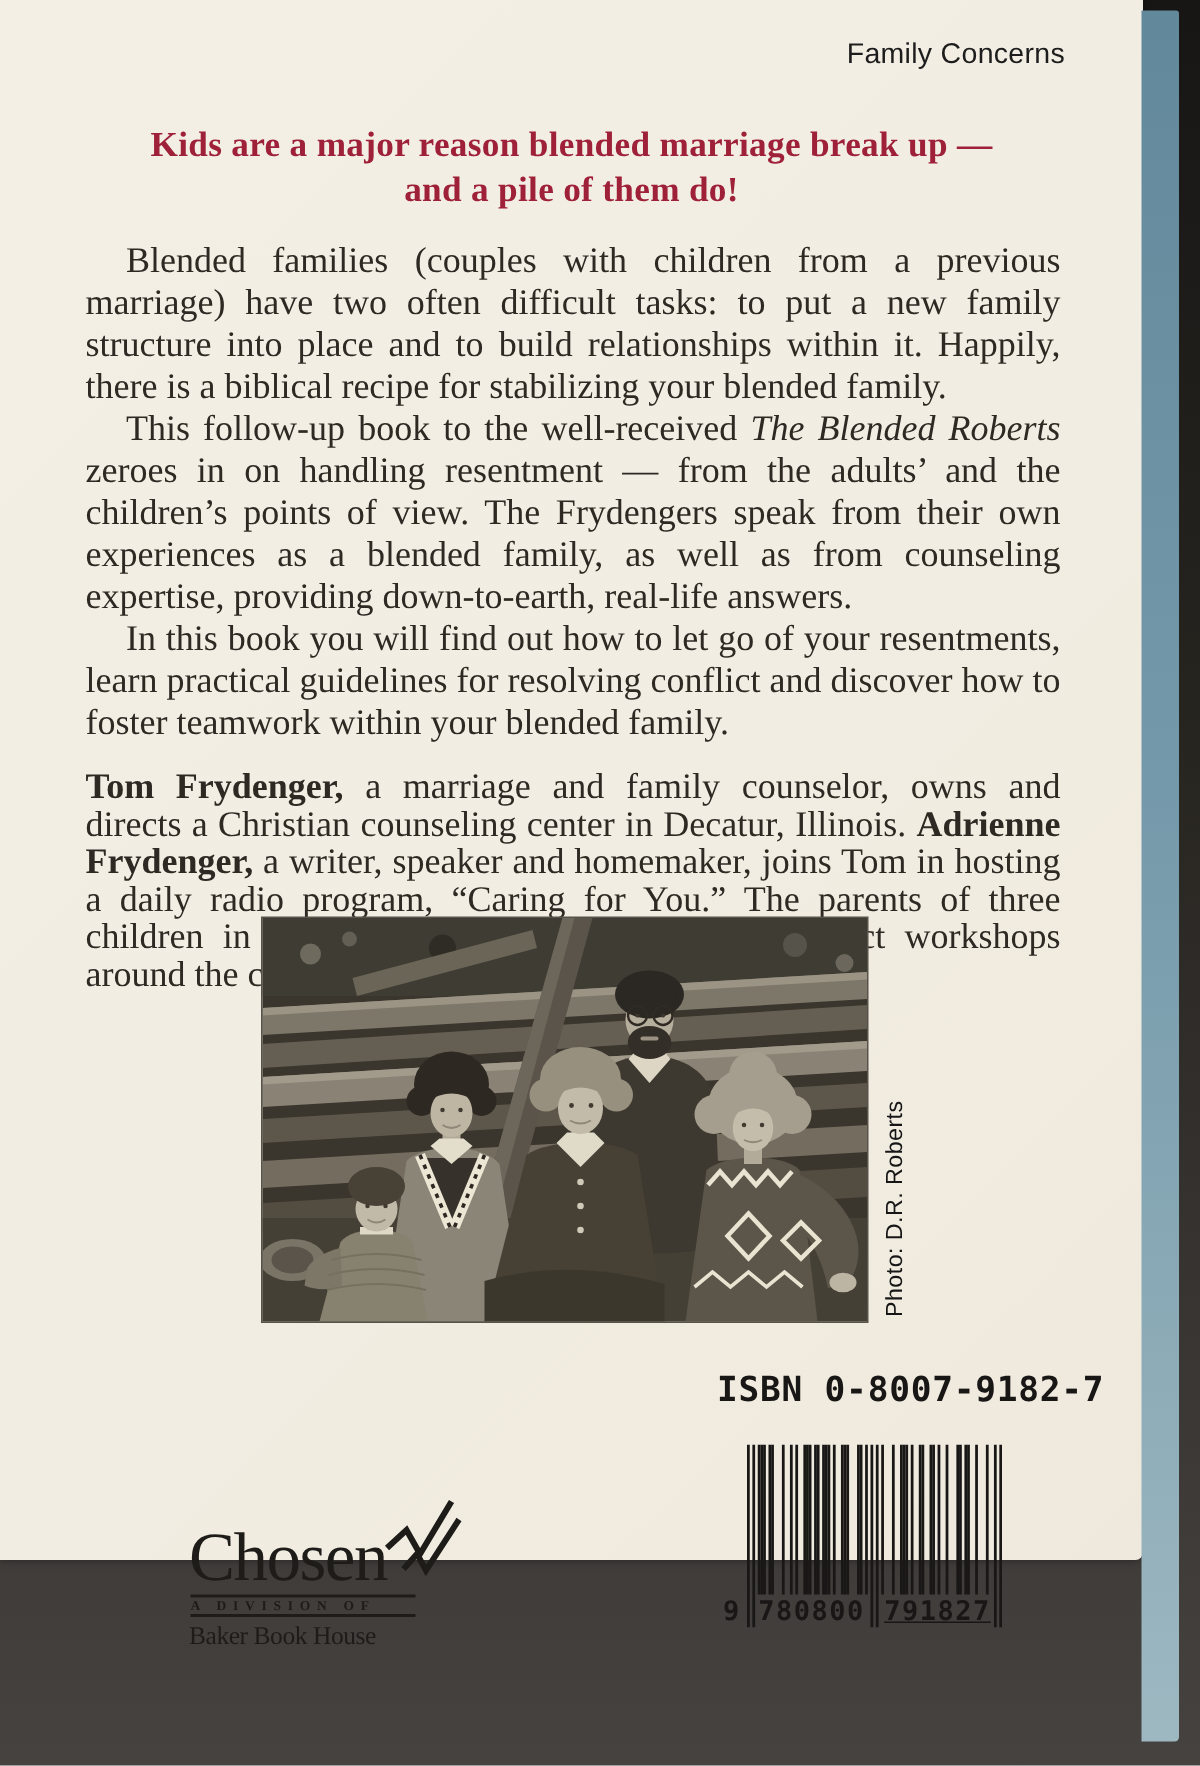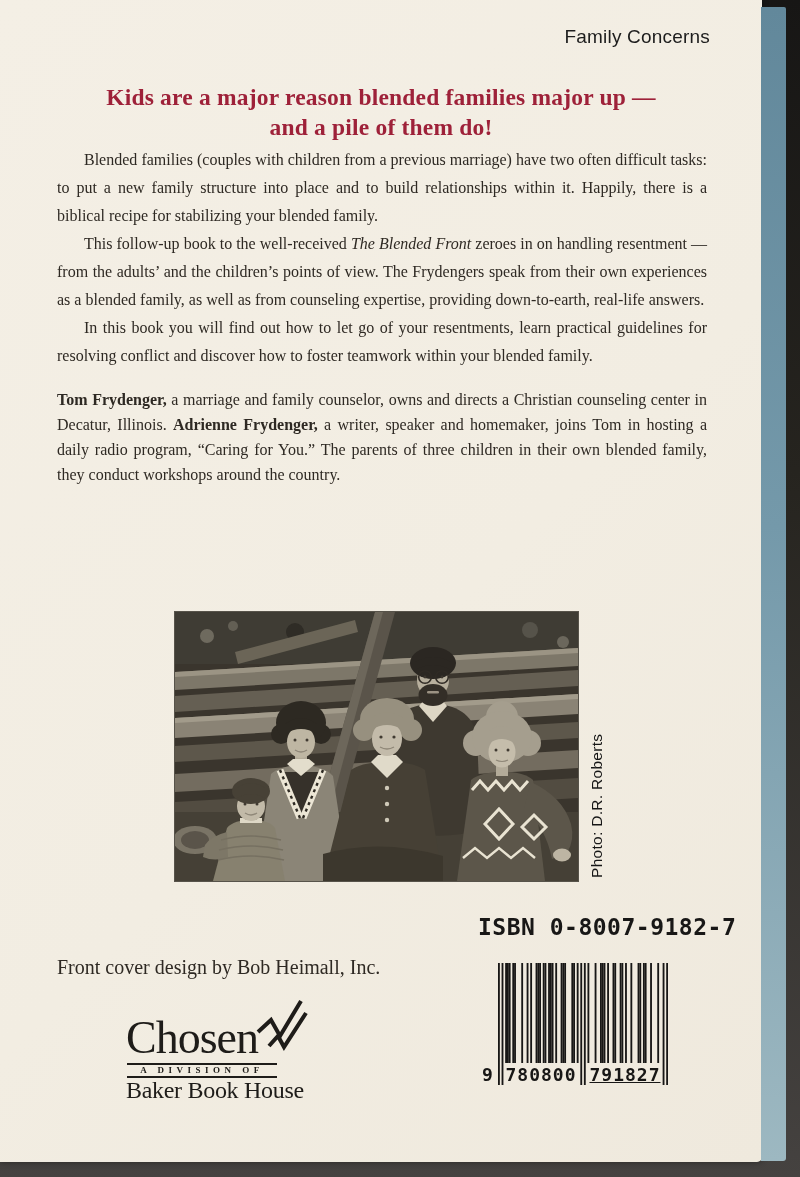--- a/index.html
+++ b/index.html
@@ -7,21 +7,21 @@
   body{
     width:800px;height:1177px;
     background:linear-gradient(180deg,#171615 0%,#26241f 40%,#454240 100%);
     font-family:"Liberation Serif",serif;
     overflow:hidden;
   }
   .scene{position:relative;width:800px;height:1177px;}
 
   
   .book{
-    position:absolute;left:0;top:0;width:762px;height:1162px;
+    position:absolute;left:0;top:0;width:762px;height:1040px;
     background:linear-gradient(135deg,#f4efe5 0%,#f2ede2 55%,#efe9dd 100%);
     border-radius:0 0 5px 0;
     box-shadow:0 0 6px rgba(0,0,0,.4);
   }
   .page-edge{
     position:absolute;left:761px;top:7px;width:25px;height:1154px;
     background:linear-gradient(180deg,#62889b 0%,#7499aa 45%,#9db8c1 100%);
     border-radius:0 2px 3px 0;
   }
 
@@ -32,22 +32,22 @@
   }
 
   .headline{
     position:absolute;top:82px;left:0;width:762px;
     text-align:center;color:#9e2139;font-weight:bold;
     font-size:23.5px;line-height:30px;letter-spacing:.2px;
   }
   .hl-line{display:block;}
 
   .body-copy{
-    position:absolute;left:57px;top:146px;width:650px;
-    color:#2e2923;font-size:16px;line-height:28px;
+    position:absolute;left:57px;top:160px;width:650px;
+    color:#2e2923;font-size:24px;line-height:28px;
     text-align:justify;
   }
   .body-copy p{margin:0;}
   .body-copy p.indent{text-indent:27px;}
   .body-copy .bio{margin-top:17px;line-height:25px;text-indent:0;}
   .body-copy b{font-weight:bold;}
   .body-copy em{font-style:italic;}
 
   
   .photo{
@@ -88,41 +88,41 @@
   
   .logo{position:absolute;left:126px;top:1000px;width:192px;height:108px;color:#1e1c19;}
   .logo-chosen{position:absolute;left:0;top:16px;font-size:46px;line-height:44px;letter-spacing:-1px;}
   .logo-check{position:absolute;left:128px;top:-2px;}
   .logo-rule{position:absolute;left:1px;width:150px;height:2px;background:#1e1c19;}
   .rule1{top:63px;}
   .rule2{top:76px;}
   .logo-division{
     position:absolute;left:1px;top:65px;width:150px;
     font-size:9px;line-height:10px;font-weight:bold;
-    letter-spacing:4.5px;text-align:center;white-space:nowrap;
-  }
-  .logo-parent{position:absolute;left:0;top:79px;font-size:24px;line-height:23px;letter-spacing:-.3px;}
+    letter-spacing:4.5px;text-align:left;white-space:nowrap;
+  }
+  .logo-parent{position:absolute;left:0;top:79px;font-size:17px;line-height:23px;letter-spacing:-.3px;}
 </style>
 </head>
 <body>
 
 <div class="scene">
 
   <div class="book">
 
     <div class="category">Family Concerns</div>
 
     <div class="headline">
-      <span class="hl-line">Kids are a major reason blended families major up —</span>
+      <span class="hl-line">Kids are a major reason blended marriage break up —</span>
       <span class="hl-line">and a pile of them do!</span>
     </div>
 
     <div class="body-copy">
       <p class="indent">Blended families (couples with children from a previous marriage) have two often difficult tasks: to put a new family structure into place and to build relationships within it. Happily, there is a biblical recipe for stabilizing your blended family.</p>
-      <p class="indent"><span>This follow-up book to the well-received </span><em>The Blended Front</em><span> zeroes in on handling resentment — from the adults’ and the children’s points of view. The Frydengers speak from their own experiences as a blended family, as well as from counseling expertise, providing down-to-earth, real-life answers.</span></p>
+      <p class="indent"><span>This follow-up book to the well-received </span><em>The Blended Roberts</em><span> zeroes in on handling resentment — from the adults’ and the children’s points of view. The Frydengers speak from their own experiences as a blended family, as well as from counseling expertise, providing down-to-earth, real-life answers.</span></p>
       <p class="indent">In this book you will find out how to let go of your resentments, learn practical guidelines for resolving conflict and discover how to foster teamwork within your blended family.</p>
       <p class="bio"><b>Tom Frydenger,</b><span> a marriage and family counselor, owns and directs a Christian counseling center in Decatur, Illinois. </span><b>Adrienne Frydenger,</b><span> a writer, speaker and homemaker, joins Tom in hosting a daily radio program, “Caring for You.” The parents of three children in their own blended family, they conduct workshops around the country.</span></p>
     </div>
 
     <div class="photo">
       <svg width="403" height="269" viewBox="0 0 403 269" xmlns="http://www.w3.org/2000/svg">
         <g>
           <rect width="403" height="269" fill="#3a352d"></rect>
           <rect width="403" height="52" fill="#3f3c34"></rect>
           <circle cx="32" cy="24" r="7" fill="#8d897c" opacity=".6"></circle>
@@ -232,21 +232,20 @@
           <path d="M62,186 Q76,178 90,186 L90,176 Q76,166 62,176 Z" fill="#474136"></path>
           <circle cx="70" cy="192" r="1.5" fill="#403a31"></circle>
           <circle cx="82" cy="192" r="1.5" fill="#403a31"></circle>
           <path d="M70,201 Q76,205 82,201" fill="none" stroke="#8f8778" stroke-width="1.3"></path>
         </g>
       </svg>
     </div>
 
     <div class="photo-credit">Photo: D.R. Roberts</div>
 
-    <p class="credit credit-design">Front cover design by Bob Heimall, Inc.</p>
 
     <div class="isbn">ISBN 0-8007-9182-7</div>
 
     <div class="barcode">
       <svg id="bc-svg" width="170" height="122" viewBox="0 0 170 122" xmlns="http://www.w3.org/2000/svg">
           <rect x="0.00" y="0" width="1.84" height="122" fill="#181716"></rect>
           <rect x="3.58" y="0" width="1.84" height="122" fill="#181716"></rect>
           <rect x="7.16" y="0" width="1.84" height="100" fill="#181716"></rect>
           <rect x="8.95" y="0" width="1.84" height="100" fill="#181716"></rect>
           <rect x="10.74" y="0" width="1.84" height="100" fill="#181716"></rect>

